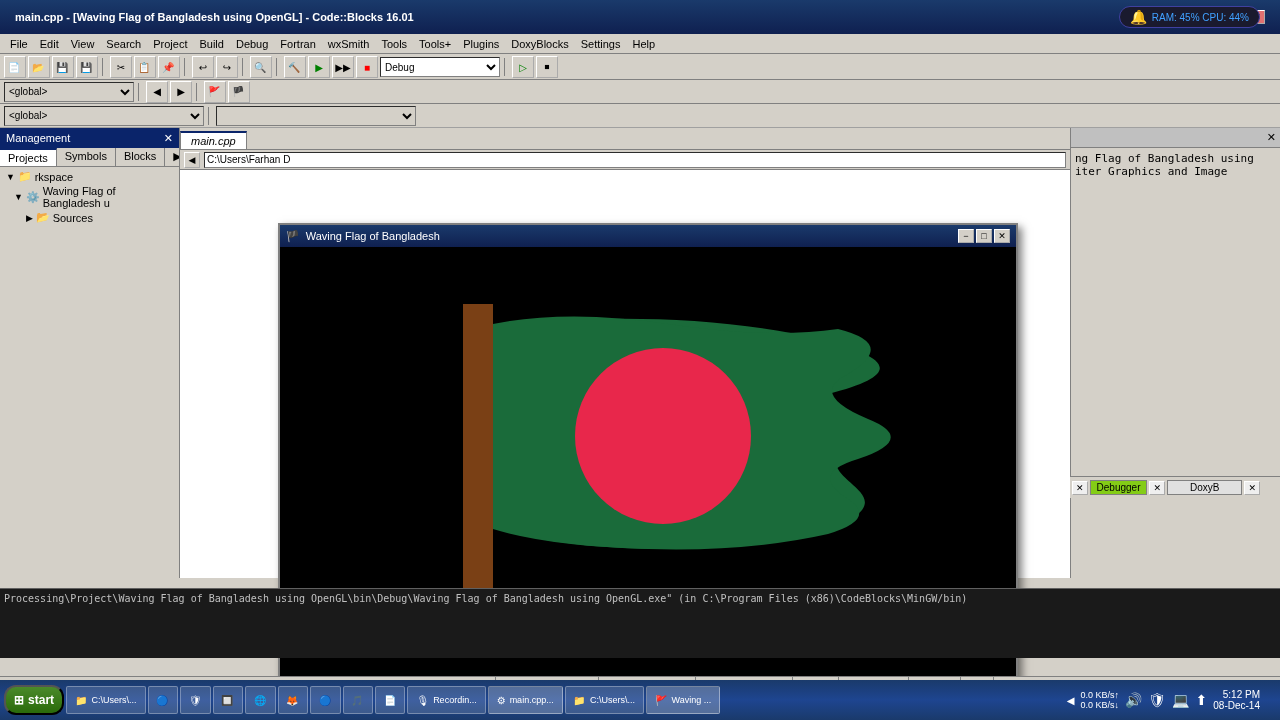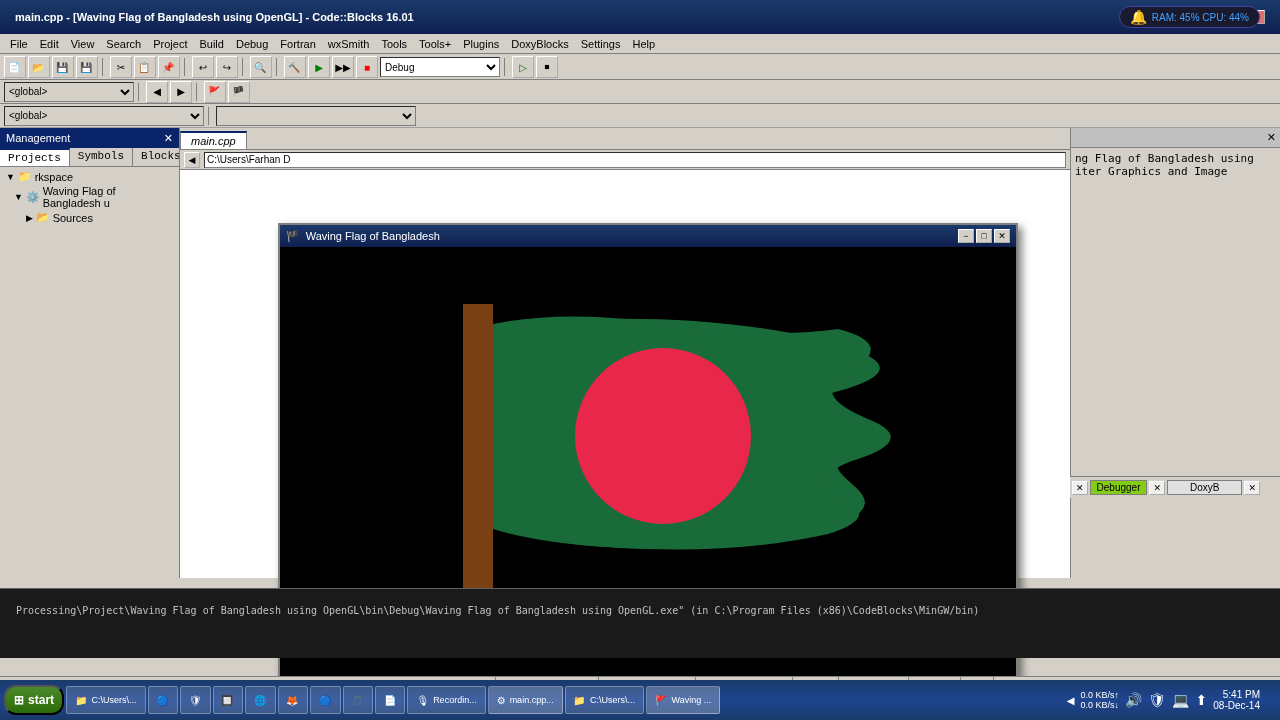--- a/index.html
+++ b/index.html
@@ -108,21 +108,20 @@
     .panel-tabs {
       display: flex;
       background: #d4d0c8;
       border-bottom: 1px solid #808080;
     }
     .panel-tab {
       padding: 2px 8px;
       font-size: 11px;
       cursor: pointer;
       border-right: 1px solid #808080;
-      font-family: Liberation Mono, monospace;
     }
     .panel-tab.active {
       background: white;
       border-top: 2px solid #0a246a;
     }
     .panel-content {
       flex: 1;
       overflow: auto;
       font-size: 11px;
       padding: 2px;
@@ -320,21 +319,21 @@
       gap: 4px;
     }
 
     
     .bottom-panel {
       height: 80px;
       background: #1a1a1a;
       color: #c0c0c0;
       font-size: 10px;
       font-family: monospace;
-      padding: 16px;
+      padding: 4px;
       overflow: hidden;
       border-top: 1px solid #606060;
     }
 
     .global-dropdown {
       height: 20px;
       width: 130px;
       background: #d4d0c8;
       border: 1px inset #808080;
       font-size: 10px;
@@ -624,18 +623,18 @@
   </div>
 
   <div class="system-tray">
     <span>◀</span>
     <span style="font-size:9px;">0.0 KB/s↑<br>0.0 KB/s↓</span>
     <span class="tray-icon">🔊</span>
     <span class="tray-icon">🛡</span>
     <span class="tray-icon">💻</span>
     <span class="tray-icon">⬆</span>
     <div class="clock">
-      <div>5:41 PM</div>
+      <div>5:12 PM</div>
       <div>08-Dec-14</div>
     </div>
     <span style="width:6px; border-left:1px solid rgba(255,255,255,0.3); height:100%; cursor:pointer;"></span>
   </div>
 </div>
 
 </body></html>

